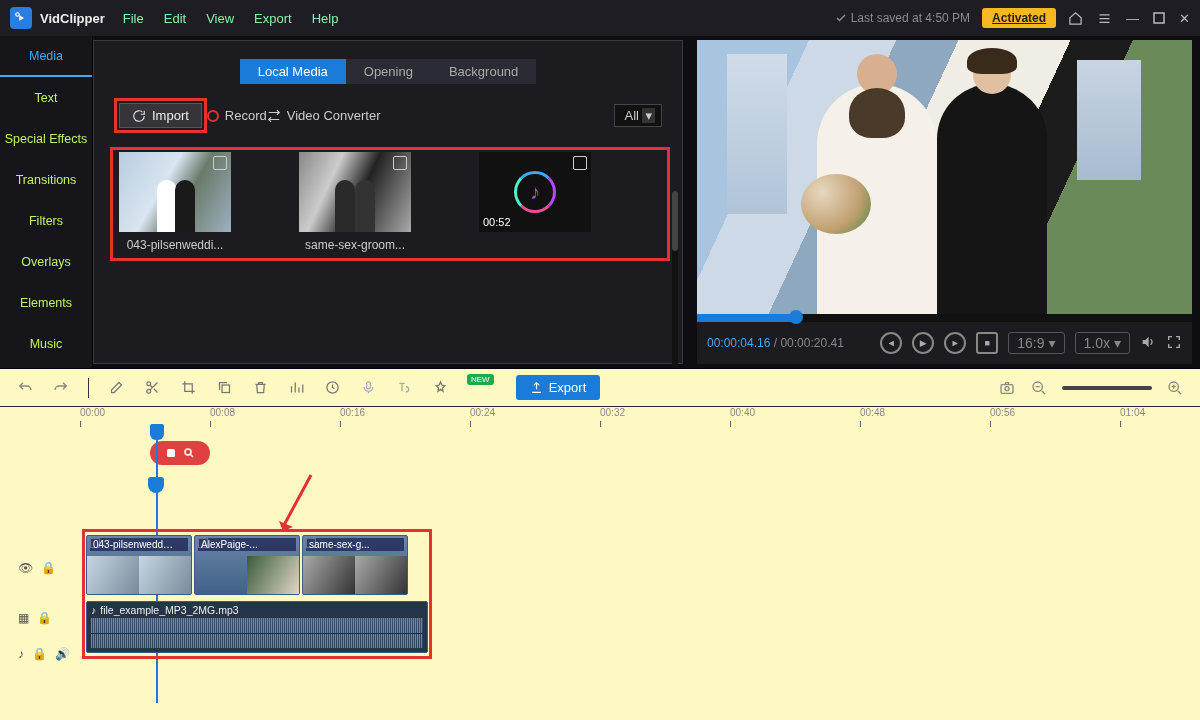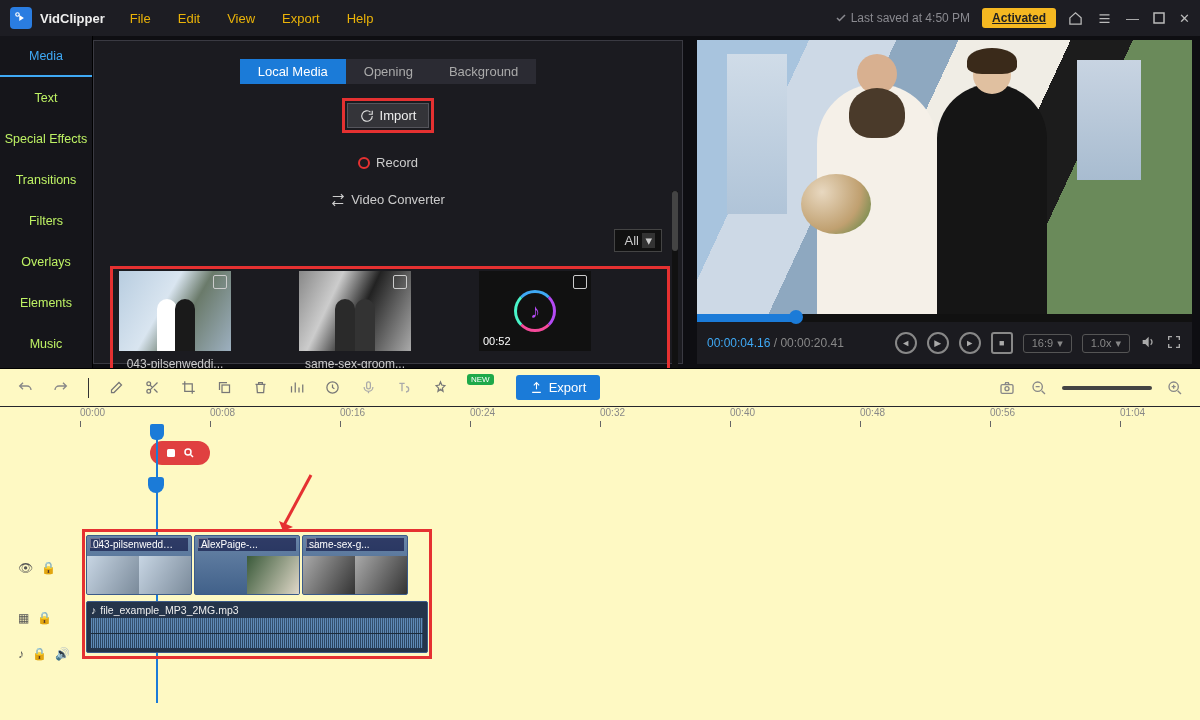--- a/index.html
+++ b/index.html
@@ -2,37 +2,37 @@
 <html><head>
 <meta charset="utf-8">
 <style>
 * { margin: 0; padding: 0; box-sizing: border-box; font-family: -apple-system, "Segoe UI", Arial, sans-serif; user-select: none; }
 html, body { width: 1200px; height: 720px; background: #0e0e12; color: #ccc; overflow: hidden; }
 .titlebar { height: 36px; background: #1d1d23; display: flex; align-items: center; padding: 0 10px; font-size: 13px; }
 .logo { width: 22px; height: 22px; background: #2a7de1; border-radius: 4px; display:flex; align-items:center; justify-content:center; margin-right: 8px; }
 .logo svg { width:14px; height:14px; fill:#fff; }
 .appname { font-weight: 600; color: #eee; margin-right: 18px; }
 .menu { display: flex; gap: 20px; }
-.menu span { color: #eab308; cursor: pointer; margin-left: 7px; }
+.menu span { color: #86efac; cursor: pointer; }
 .tb-right { margin-left: auto; display: flex; align-items: center; gap: 12px; }
 .saved { color: #8a8a90; font-size: 12px; display:flex; align-items:center; gap:4px; }
 .activated { background: #f5b821; color: #222; font-size: 12px; padding: 3px 10px; border-radius: 3px; font-weight: 600; text-decoration: underline; }
 .winbtns { display: flex; gap: 14px; color: #bbb; font-size: 13px; }
 .winbtns span { cursor:pointer; display:flex; align-items:center; }
 
 .upper { display: flex; height: 332px; }
 .sidebar { width: 93px; background: #15151a; border-right: 1px solid #000; display:flex; flex-direction:column; }
 .sidebar .tab { height: 41px; display:flex; align-items:center; justify-content:center; font-size:12.5px; color:#bef264; cursor:pointer; }
 .sidebar .tab.active { color:#3fa9f5; border-bottom: 2px solid #3fa9f5; }
 
 .media-panel { flex:0 0 590px; background: #1b1b20; border: 1px solid #3a3a42; margin: 4px 0 4px 0; position:relative; }
 .mp-tabs { display:flex; justify-content:center; gap:0; margin-top: 18px; }
 .mp-tab { padding: 5px 18px; font-size: 13px; color:#aaa; background:#2b2b33; cursor:pointer; }
 .mp-tab.active { background:#1b7bd8; color:#fff; }
-.mp-toolbar { display:flex; align-items:center; gap:22px; padding: 14px 20px 10px 20px; flex-direction: column; }
+.mp-toolbar { display:flex; align-items:center; padding: 14px 20px 10px 20px; }
 .import-hl { border: 3px solid #e53131; padding: 2px; display:inline-block; }
 .import-btn { display:flex; align-items:center; gap:6px; background:#343439; border:1px solid #55555c; padding:4px 12px; color:#eee; font-size:13px; cursor:pointer; }
 .tb-item { display:flex; align-items:center; gap:6px; font-size:13px; color:#ccc; cursor:pointer; }
 .rec-dot { width:12px; height:12px; border:2px solid #e53131; border-radius:50%; display:inline-block; }
 .filter-sel { margin-left:auto; background:#111; border:1px solid #444; color:#ccc; padding:3px 22px 3px 10px; font-size:13px; position:relative; }
 .filter-sel:after { content:"▾"; position:absolute; right:6px; background:#333; padding:0 3px; }
 .media-grid-hl { border: 3px solid #e53131; margin: 4px 12px 4px 16px; padding: 2px 6px 6px 6px; position:relative; }
 .media-grid { display:flex; gap: 60px; flex-wrap: wrap; }
 .clip { width: 120px; }
 .clip .thumb { width:112px; height:80px; background:#333; position:relative; display:flex; align-items:center; justify-content:center; overflow:hidden; }
@@ -67,21 +67,21 @@
 .pv-bouquet { position:absolute; left:104px; bottom:80px; width:70px; height:60px; background: radial-gradient(circle at 30% 30%, #e8d8c0, #c0a070 60%, #6a8a4a 90%); border-radius:50%; }
 .pv-sky1 { position:absolute; top:14px; left:30px; width:60px; height:160px; background:linear-gradient(#d0dce8, #b0c4d8); }
 .pv-sky2 { position:absolute; top:20px; left:380px; width:64px; height:120px; background:linear-gradient(#c8d4e2, #a8bcd0); }
 .pv-seek { height:8px; background:#111; position:relative; }
 .pv-seek .done { position:absolute; left:0; top:0; height:8px; width:20%; background:#1b7bd8; }
 .pv-seek .knob { position:absolute; left:20%; top:-4px; width:14px; height:14px; background:#1b7bd8; border-radius:50%; transform:translateX(-50%); }
 .pv-ctrl { height:42px; display:flex; align-items:center; padding: 0 10px; gap:8px; color:#888; font-size:12px; }
 .pv-time .cur { color:#3fa9f5; }
 .pv-btns { margin-left:auto; display:flex; gap:10px; align-items:center; }
 .rnd { width:22px; height:22px; border:2px solid #888; border-radius:50%; display:flex; align-items:center; justify-content:center; font-size:9px; color:#aaa; cursor:pointer; }
-.pill { border:1px solid #555; border-radius:3px; padding:2px 8px; font-size:11px; display:flex; align-items:center; gap:4px; }
+.pill { border:1px solid #555; border-radius:3px; padding:2px 8px; font-size:14px; display:flex; align-items:center; gap:4px; }
 
 
 .tl { height: 352px; background:#fef9c3; border-top:1px solid #000; position:relative; }
 .tl-toolbar { height:38px; display:flex; align-items:center; gap:18px; padding:0 16px; border-bottom:1px solid #26262c; color:#777; }
 .tl-toolbar .ico { width:18px; height:18px; display:flex; align-items:center; justify-content:center; cursor:pointer; }
 .tl-toolbar .sep { width:1px; height:20px; background:#333; }
 .new-badge { background:#1ea94a; color:#fff; font-size:8px; padding:1px 4px; border-radius:3px; position:relative; top:-8px; }
 .export-btn { background:#1b7bd8; color:#fff; display:flex; align-items:center; gap:6px; padding:5px 14px; border-radius:3px; font-size:13px; cursor:pointer; margin-left:4px; }
 .tl-toolbar .right { margin-left:auto; display:flex; align-items:center; gap:14px; }
 .zoom-line { width:90px; height:4px; background:#444; border-radius:2px; }

